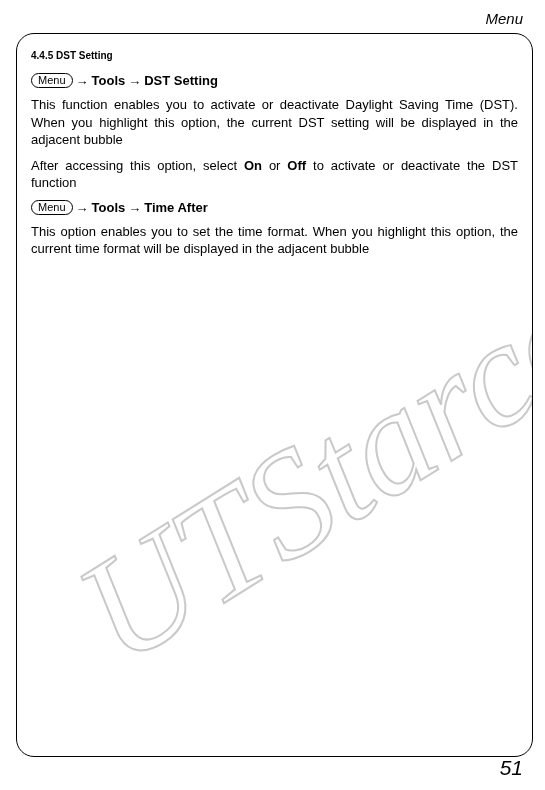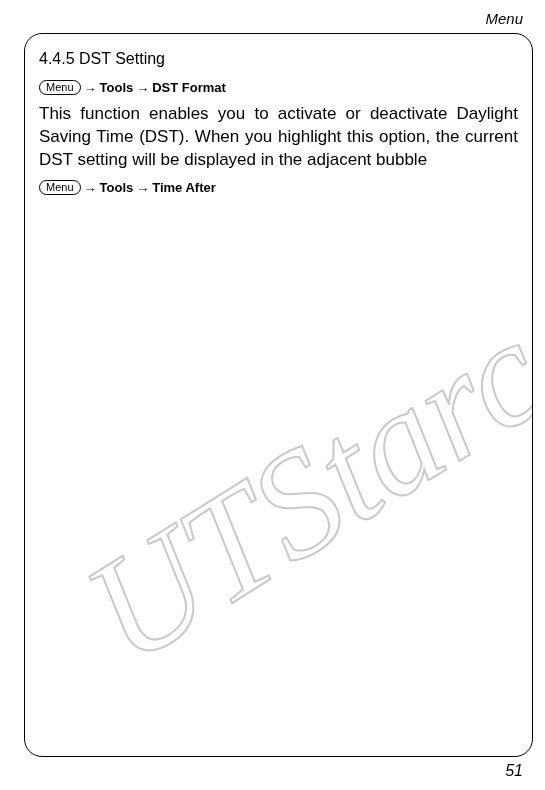--- a/index.html
+++ b/index.html
@@ -9,21 +9,21 @@
     width: 545px;
     height: 790px;
     font-family: Arial, Helvetica, sans-serif;
     background: #fff;
     position: relative;
   }
   .page {
     width: 545px;
     height: 790px;
     position: relative;
-    padding: 10px 12px 0 24px;
+    padding: 10px 12px 0 16px;
   }
   .header {
     text-align: right;
     font-style: italic;
     font-size: 15px;
     padding: 0 10px 6px 0;
   }
   .content-frame {
     width: 100%;
     height: 724px;
@@ -42,22 +42,22 @@
     pointer-events: none;
     z-index: 0;
   }
   .watermark svg { width: 100%; height: 100%; }
   .content-inner {
     position: relative;
     z-index: 1;
   }
   h3.section {
     margin: 0 0 12px 0;
-    font-size: 16px;
-    font-weight: normal;
+    font-size: 10px;
+    font-weight: bold;
   }
   .path-line {
     font-size: 13px;
     font-weight: bold;
     margin: 0 0 8px 0;
     display: flex;
     align-items: center;
     gap: 2px;
   }
   .menu-btn {
@@ -71,33 +71,33 @@
     font-weight: normal;
     height: 15px;
     line-height: 13px;
   }
   .arrow {
     font-family: "Arial", sans-serif;
     font-weight: bold;
     padding: 0 1px;
   }
   p.body {
-    font-size: 17px;
+    font-size: 13px;
     margin: 0 0 8px 0;
     line-height: 1.35;
     text-align: justify;
   }
   .bold { font-weight: bold; }
   .sec-gap { margin-top: 16px; }
   .pagenum {
     position: absolute;
     bottom: 10px;
     right: 22px;
     font-style: italic;
-    font-size: 16px;
+    font-size: 21px;
   }
 </style>
 </head>
 <body>
 
 <div class="page">
   <div class="header">Menu</div>
 
   <div class="content-frame">
 
@@ -109,34 +109,38 @@
 
     <div class="content-inner">
 
       <h3 class="section">4.4.5 DST Setting</h3>
 
       <div class="path-line">
         <span class="menu-btn">Menu</span>
         <span class="arrow">→</span>
         <span>Tools</span>
         <span class="arrow">→</span>
-        <span>DST Format</span>
+        <span>DST Setting</span>
       </div>
 
       <p class="body">This function enables you to activate or deactivate Daylight Saving Time (DST). When you highlight this option, the current DST setting will be displayed in the adjacent bubble</p>
 
+      <p class="body">
+        <span>After accessing this option, select </span><span class="bold">On</span><span> or </span><span class="bold">Off</span><span> to activate or deactivate the DST function</span>
+      </p>
 
 
       <div class="path-line">
         <span class="menu-btn">Menu</span>
         <span class="arrow">→</span>
         <span>Tools</span>
         <span class="arrow">→</span>
         <span>Time After</span>
       </div>
 
+      <p class="body">This option enables you to set the time format. When you highlight this option, the current time format will be displayed in the adjacent bubble</p>
 
 
     </div>
   </div>
 
   <div class="pagenum">51</div>
 </div>
 
 </body></html>

